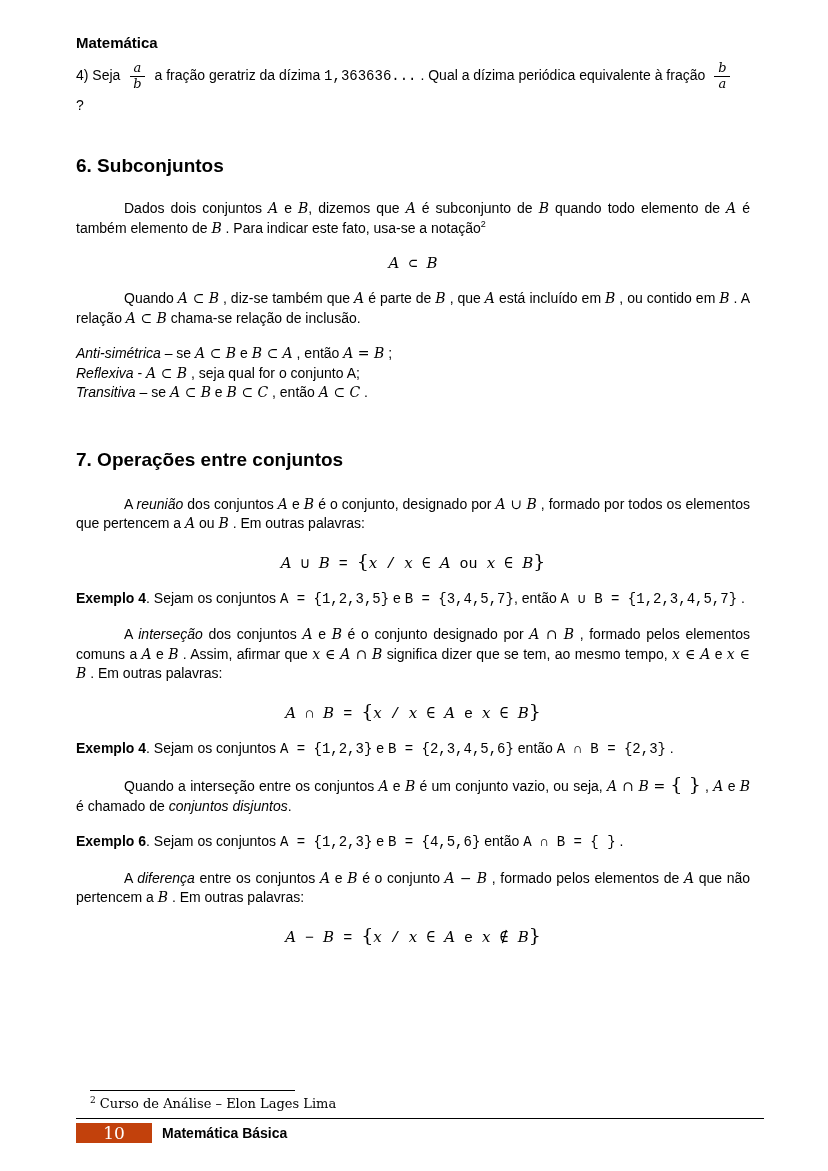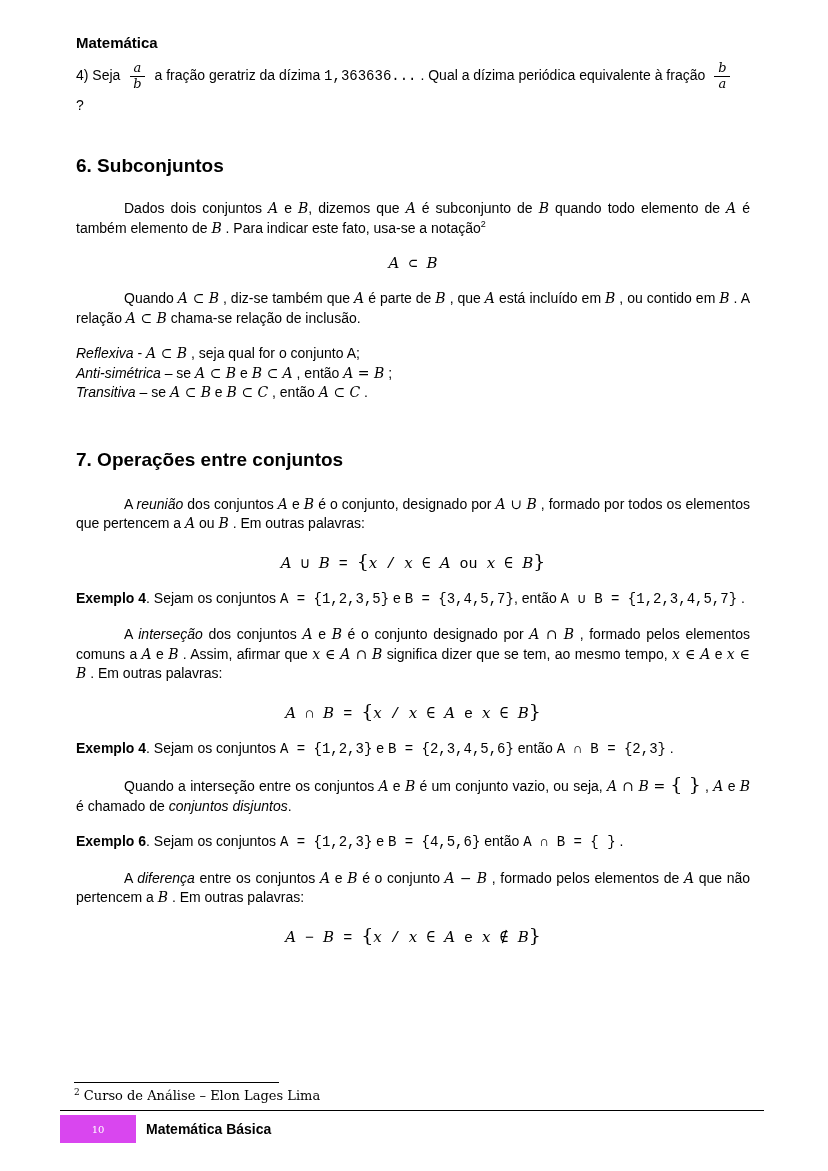--- a/index.html
+++ b/index.html
@@ -59,21 +59,21 @@
     font-style: italic;
     font-size: 13px;
     line-height: 1.15;
     margin: 0 5px;
   }
   .frac .num { border-bottom: 1px solid #000; padding: 0 4px; }
   .frac .den { padding: 0 4px; }
   
   .footer {
     position: absolute;
-    left: 60px; right: 64px; bottom: 28px;
+    left: 76px; right: 64px; bottom: 28px;
   }
   .footnote-rule {
     width: 205px;
     border-top: 1px solid #000;
     margin-left: 14px;
     margin-bottom: 5px;
   }
   .footnote {
     font-family: "DejaVu Serif", serif;
     font-size: 13px;
@@ -82,29 +82,29 @@
   .footer-rule {
     border-top: 1px solid #000;
     margin-top: 7px;
   }
   .footer-bar {
     display: flex;
     align-items: center;
     margin-top: 4px;
   }
   .page-num {
-    background: #d946ef;
+    background: #c2410c;
     color: #ffffff;
     width: 76px;
-    height: 28px;
+    height: 20px;
     display: inline-flex;
     align-items: center;
     justify-content: center;
     font-family: "DejaVu Serif", serif;
-    font-size: 10px;
+    font-size: 17px;
   }
   .book-title {
     font-weight: bold;
     font-size: 14px;
     margin-left: 10px;
   }
 </style>
 </head>
 <body>
 
@@ -126,22 +126,22 @@
   <h2 class="h-sec6">6. Subconjuntos</h2>
 
   <p class="para indent"><span>Dados dois conjuntos </span><span class="mi">A</span><span> e </span><span class="mi">B</span><span>, dizemos que </span><span class="mi">A</span><span> é subconjunto de </span><span class="mi">B</span><span> quando todo elemento de </span><span class="mi">A</span><span> é também elemento de </span><span class="mi">B</span><span> . Para indicar este fato, usa-se a notação</span><span class="sup">2</span></p>
 
   <div class="formula"><span class="mi">A</span><span class="m"> ⊂ </span><span class="mi">B</span></div>
 
   <p class="para indent"><span>Quando </span><span class="mi">A ⊂ B</span><span> , diz-se também que </span><span class="mi">A</span><span> é parte de </span><span class="mi">B</span><span> , que </span><span class="mi">A</span><span> está incluído em </span><span class="mi">B</span><span> , ou contido em </span><span class="mi">B</span><span> . A relação </span><span class="mi">A ⊂ B</span><span> chama-se relação de inclusão.</span></p>
 
 
   <div class="props">
+    <p class="line"><span class="i">Anti-simétrica</span><span> – se </span><span class="mi">A ⊂ B</span><span> e </span><span class="mi">B ⊂ A</span><span> , então </span><span class="mi">A = B</span><span> ;</span></p>
     <p class="line"><span class="i">Reflexiva</span><span> - </span><span class="mi">A ⊂ B</span><span> , seja qual for o conjunto A;</span></p>
-    <p class="line"><span class="i">Anti-simétrica</span><span> – se </span><span class="mi">A ⊂ B</span><span> e </span><span class="mi">B ⊂ A</span><span> , então </span><span class="mi">A = B</span><span> ;</span></p>
     <p class="line"><span class="i">Transitiva</span><span> – se </span><span class="mi">A ⊂ B</span><span> e </span><span class="mi">B ⊂ C</span><span> , então </span><span class="mi">A ⊂ C</span><span> .</span></p>
   </div>
 
   <h2 class="h-sec7">7. Operações entre conjuntos</h2>
 
   <p class="para indent"><span>A </span><span class="i">reunião</span><span> dos conjuntos </span><span class="mi">A</span><span> e </span><span class="mi">B</span><span> é o conjunto, designado por </span><span class="mi">A ∪ B</span><span> , formado por todos os elementos que pertencem a </span><span class="mi">A</span><span> ou </span><span class="mi">B</span><span> . Em outras palavras:</span></p>
 
   <div class="formula"><span class="mi">A</span><span class="m"> ∪ </span><span class="mi">B</span><span class="m"> = </span><span class="mb">{</span><span class="mi">x</span><span class="m"> / </span><span class="mi">x</span><span class="m"> ∈ </span><span class="mi">A</span><span class="m"> ou </span><span class="mi">x</span><span class="m"> ∈ </span><span class="mi">B</span><span class="mb">}</span></div>
 
   <p class="line example"><span class="b">Exemplo 4</span><span>. Sejam os conjuntos </span><span class="m">A = {1,2,3,5}</span><span> e </span><span class="m">B = {3,4,5,7}</span><span>, então </span><span class="m">A ∪ B = {1,2,3,4,5,7}</span><span> .</span></p>

